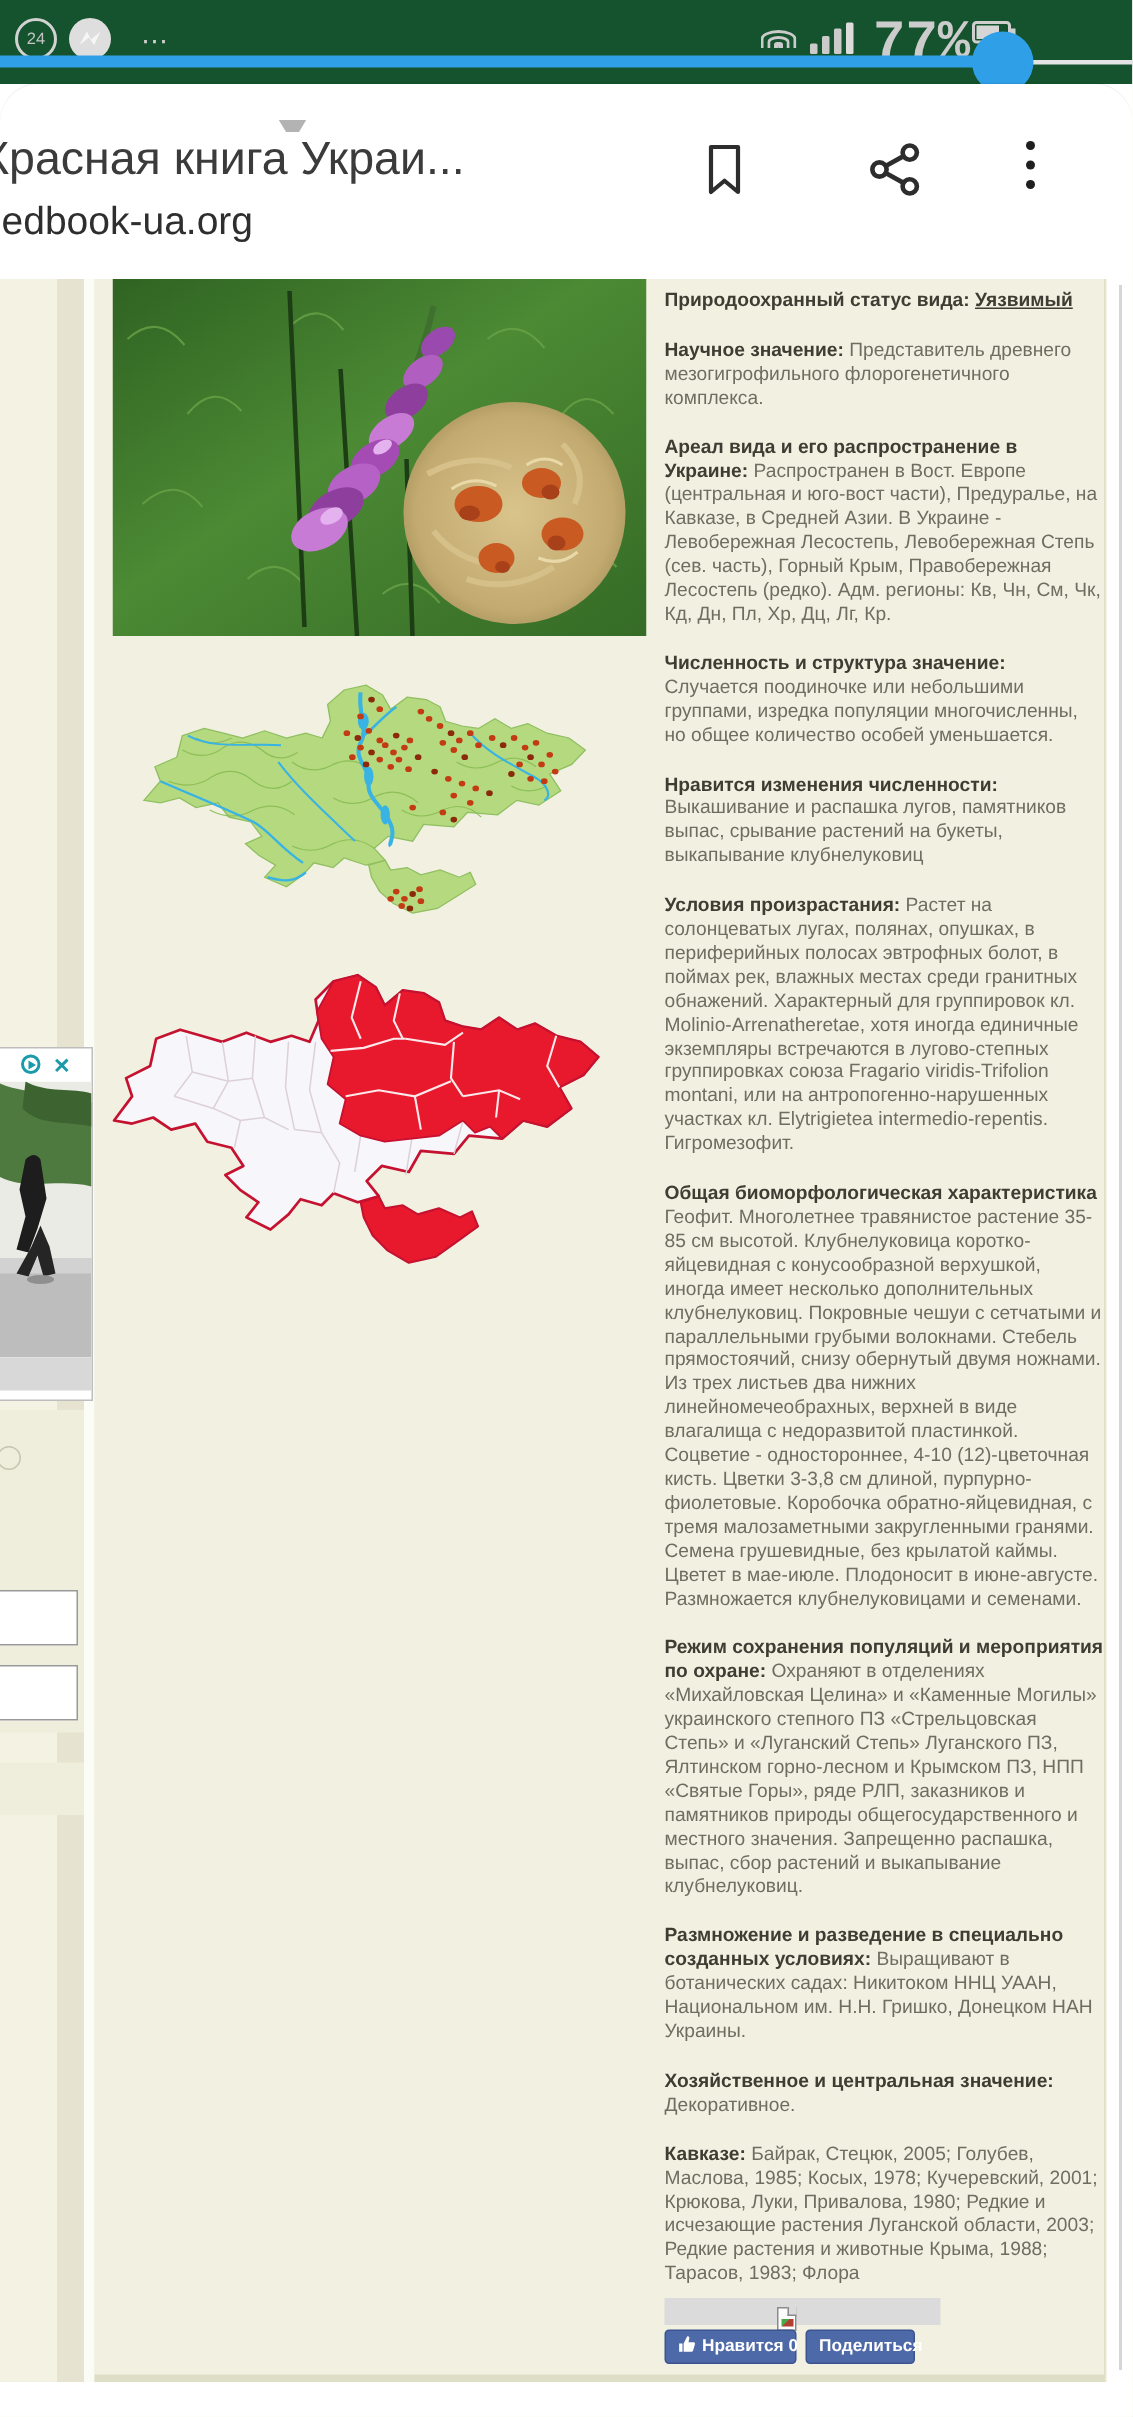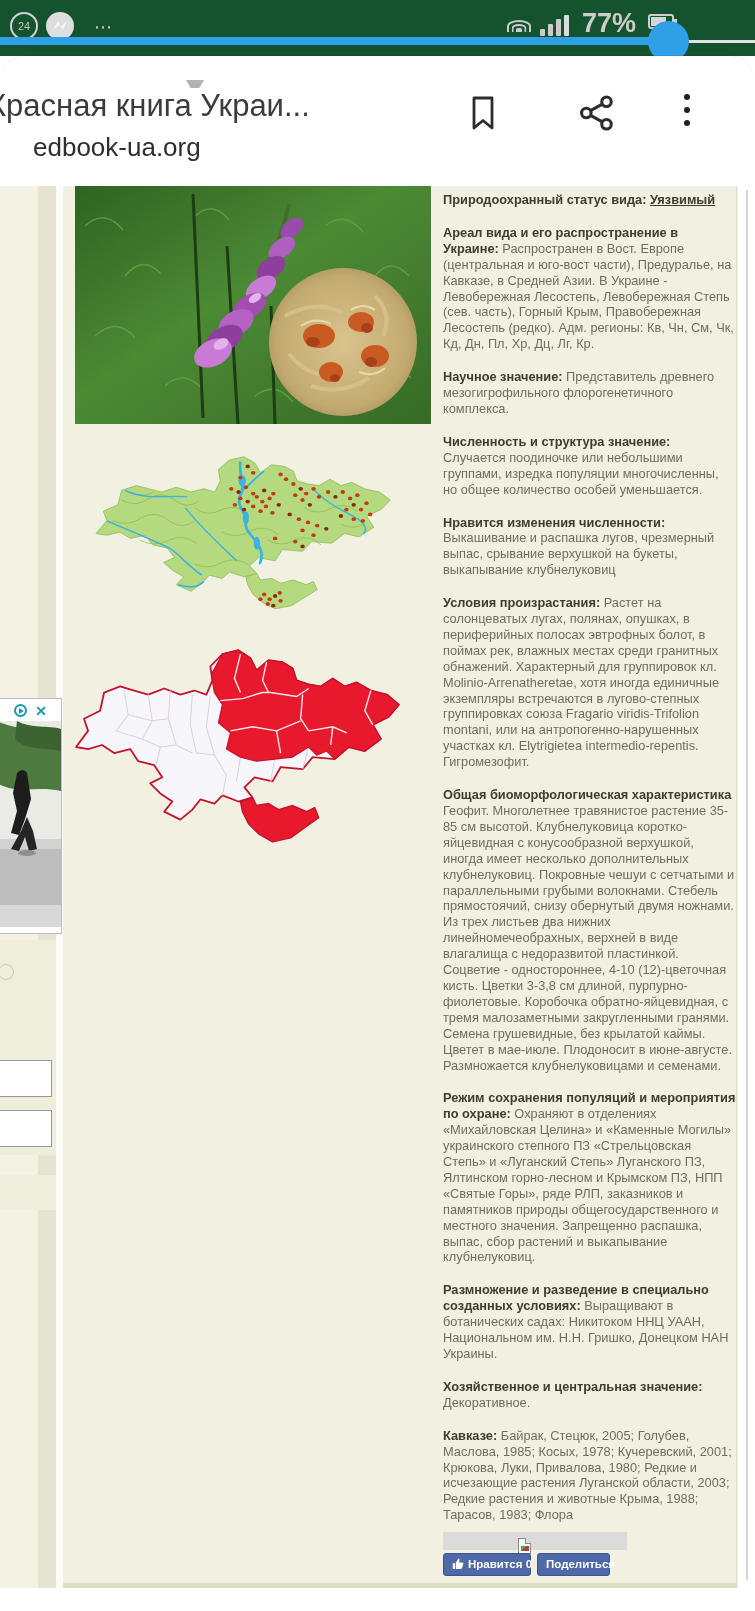--- a/index.html
+++ b/index.html
@@ -21,36 +21,36 @@
     border-radius:50% 50% 0 0; transform:translateX(-50%); }
   .st-wifi i:nth-child(1){ width:24px; height:12px; }
   .st-wifi i:nth-child(2){ width:15px; height:8px; }
   .st-wifi i:nth-child(3){ width:6px; height:4px; border-width:3px; }
   .st-bars { position:absolute; left:540px; top:14px; width:30px; height:22px; }
   .st-bars b { position:absolute; bottom:0; width:5px; background:#cbcbcb; border-radius:1px; }
   .st-bars b:nth-child(1){ left:0; height:7px; }
   .st-bars b:nth-child(2){ left:8px; height:12px; }
   .st-bars b:nth-child(3){ left:16px; height:17px; }
   .st-bars b:nth-child(4){ left:24px; height:21px; background:#dcdcdc; }
-  .st-batt-txt { position:absolute; left:582px; top:8px; font-size:27px; color:#cccccc; font-weight:bold; }
+  .st-batt-txt { position:absolute; left:582px; top:8px; font-size:36px; color:#cccccc; font-weight:bold;font-family:Liberation Mono, monospace; }
   .st-batt { position:absolute; left:648px; top:14px; width:26px; height:15px; border:2px solid #cfcfcf; border-radius:3px; }
   .st-batt::after { content:""; position:absolute; right:-5px; top:3px; width:3px; height:5px; background:#cfcfcf; }
   .st-batt i { position:absolute; left:1px; top:1px; bottom:1px; width:70%; background:#d6d6d6; }
   
   .slider-track { position:absolute; left:0; top:37px; width:655px; height:8px; background:#2f9fe8; }
   .slider-track-rest { position:absolute; left:655px; top:40px; width:100px; height:3px; background:#e3e3e3; }
   .slider-knob { position:absolute; left:648px; top:21px; width:41px; height:41px; border-radius:50%; background:#2f9fe8; }
   
   .browser-card { position:absolute; left:0; top:56px; width:755px; height:130px; background:#ffffff;
     border-radius:26px 26px 0 0; box-shadow:0 -1px 0 rgba(0,0,0,.05); }
   .sheet-handle { position:absolute; left:183px; top:24px; width:24px; height:8px; background:#b3b3b3;
     clip-path:polygon(12% 0,88% 0,68% 100%,32% 100%); }
   .b-title { position:absolute; left:-12px; top:32px; width:440px; font-size:31px; color:#3b3b3b;
     white-space:nowrap; overflow:hidden; }
-  .b-url { position:absolute; left:1px; top:76px; font-size:26px; color:#2e2e2e;margin-left:32px; }
+  .b-url { position:absolute; left:1px; top:76px; font-size:26px; color:#2e2e2e; }
   .hicon { position:absolute; top:38px; cursor:pointer; }
   .hicon.bookmark { left:466px; }
   .hicon.share { left:578px; }
   .kebab { position:absolute; left:676px; top:36px; width:22px; height:40px; }
   .kebab i { position:absolute; left:8px; width:6px; height:6px; border-radius:50%; background:#1f1f1f; }
   .kebab i:nth-child(1){ top:2px; } .kebab i:nth-child(2){ top:15px; } .kebab i:nth-child(3){ top:28px; }
   
   .page { position:absolute; left:0; top:186px; width:755px; height:1402px; background:#f4f2e3; }
   .stripe1 { position:absolute; left:38px; top:0; width:18px; height:100%; background:#e6e4d1; }
   .stripe2 { position:absolute; left:56px; top:0; width:7px; height:100%; background:#fcfcf6; }
@@ -381,24 +381,24 @@
         <path d="M212 96 L216 118"></path>
         <path d="M244 96 L268 92 L282 98"></path>
         <path d="M268 92 L266 110"></path>
         <path d="M306 56 L300 76 L308 90"></path>
       </g>
       <path d="M176 166 L188 162 L192 170 L204 168 L214 174 L228 170 L242 176 L250 172 L254 182 L240 192 L226 202 L208 206 L194 198 L184 188 L178 176 Z" fill="#e8192c" stroke="#c41230" stroke-width="1.4" stroke-linejoin="round"></path>
     </svg>
 
     <div class="col" id="sections">
         <p class="sec"><b>Природоохранный статус вида:</b> <a class="status-link">Уязвимый</a></p>
+        <p class="sec"><b>Научное значение:</b> <span>Представитель древнего мезогигрофильного флорогенетичного комплекса.</span></p>
         <p class="sec"><b>Ареал вида и его распространение в Украине:</b> <span>Распространен в Вост. Европе (центральная и юго-вост части), Предуралье, на Кавказе, в Средней Азии. В Украине - Левобережная Лесостепь, Левобережная Степь (сев. часть), Горный Крым, Правобережная Лесостепь (редко). Адм. регионы: Кв, Чн, См, Чк, Кд, Дн, Пл, Хр, Дц, Лг, Кр.</span></p>
-        <p class="sec"><b>Научное значение:</b> <span>Представитель древнего мезогигрофильного флорогенетичного комплекса.</span></p>
         <p class="sec"><b>Численность и структура значение:</b> <span>Случается поодиночке или небольшими группами, изредка популяции многочисленны, но общее количество особей уменьшается.</span></p>
-        <p class="sec"><b>Нравится изменения численности:</b> <span>Выкашивание и распашка лугов, чрезмерный выпас, срывание верхушкой на букеты, выкапывание клубнелуковиц</span></p>
+        <p class="sec"><b>Нравится изменения численности:</b> <span>Выкашивание и распашка лугов, памятников выпас, срывание растений на букеты, выкапывание клубнелуковиц</span></p>
         <p class="sec"><b>Условия произрастания:</b> <span>Растет на солонцеватых лугах, полянах, опушках, в периферийных полосах эвтрофных болот, в поймах рек, влажных местах среди гранитных обнажений. Характерный для группировок кл. Molinio-Arrenatheretae, хотя иногда единичные экземпляры встречаются в лугово-степных группировках союза Fragario viridis-Trifolion montani, или на антропогенно-нарушенных участках кл. Elytrigietea intermedio-repentis. Гигромезофит.</span></p>
         <p class="sec"><b>Общая биоморфологическая характеристика</b> <span>Геофит. Многолетнее травянистое растение 35-85 см высотой. Клубнелуковица коротко-яйцевидная с конусообразной верхушкой, иногда имеет несколько дополнительных клубнелуковиц. Покровные чешуи с сетчатыми и параллельными грубыми волокнами. Стебель прямостоячий, снизу обернутый двумя ножнами. Из трех листьев два нижних линейномечеобрахных, верхней в виде влагалища с недоразвитой пластинкой. Соцветие - одностороннее, 4-10 (12)-цветочная кисть. Цветки 3-3,8 см длиной, пурпурно-фиолетовые. Коробочка обратно-яйцевидная, с тремя малозаметными закругленными гранями. Семена грушевидные, без крылатой каймы. Цветет в мае-июле. Плодоносит в июне-августе. Размножается клубнелуковицами и семенами.</span></p>
         <p class="sec"><b>Режим сохранения популяций и мероприятия по охране:</b> <span>Охраняют в отделениях «Михайловская Целина» и «Каменные Могилы» украинского степного ПЗ «Стрельцовская Степь» и «Луганский Степь» Луганского ПЗ, Ялтинском горно-лесном и Крымском ПЗ, НПП «Святые Горы», ряде РЛП, заказников и памятников природы общегосударственного и местного значения. Запрещенно распашка, выпас, сбор растений и выкапывание клубнелуковиц.</span></p>
         <p class="sec"><b>Размножение и разведение в специально созданных условиях:</b> <span>Выращивают в ботанических садах: Никитоком ННЦ УААН, Национальном им. Н.Н. Гришко, Донецком НАН Украины.</span></p>
         <p class="sec"><b>Хозяйственное и центральная значение:</b> <span>Декоративное.</span></p>
         <p class="sec"><b>Кавказе:</b> <span>Байрак, Стецюк, 2005; Голубев, Маслова, 1985; Косых, 1978; Кучеревский, 2001; Крюкова, Луки, Привалова, 1980; Редкие и исчезающие растения Луганской области, 2003; Редкие растения и животные Крыма, 1988; Тарасов, 1983; Флора</span></p>
       </div>
 
     <div class="like-graybar"></div>
     <div class="broken-img"></div>

